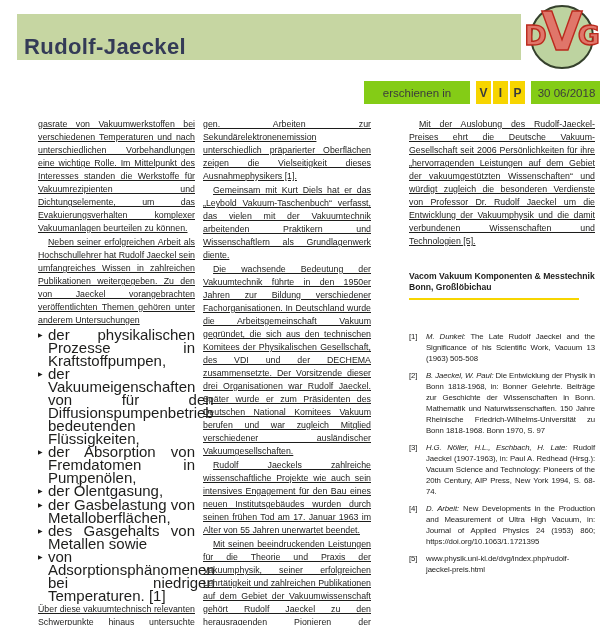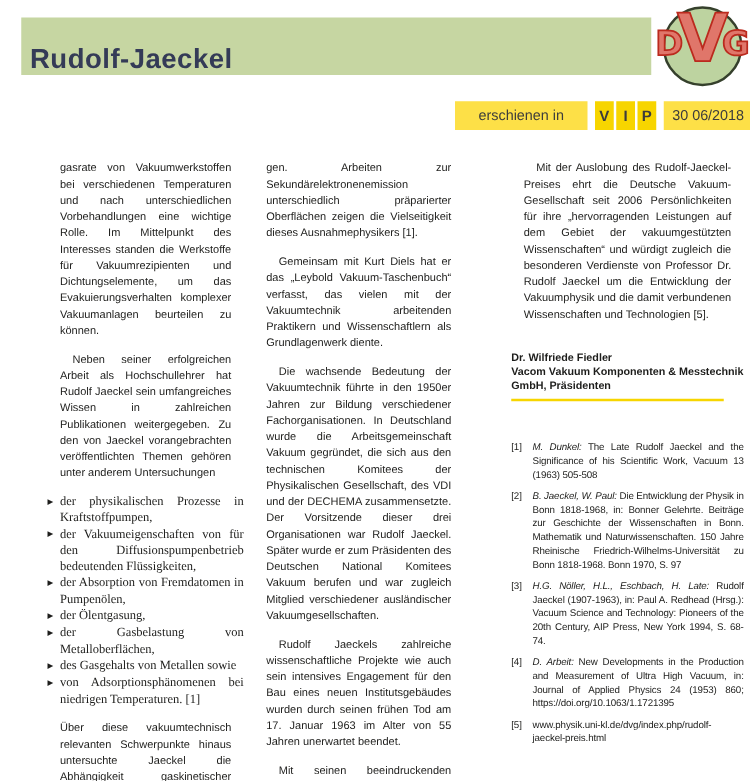--- a/index.html
+++ b/index.html
@@ -26,49 +26,49 @@
     position:absolute; left:0; top:3px; width:76px;
     display:flex; justify-content:center; align-items:flex-start;
     font-weight:bold; font-family:"DejaVu Sans", sans-serif;
     color:#e0766a; -webkit-text-stroke:1.4px #bb2a1e;
   }
   .logo-d, .logo-g { font-size:27px; margin-top:14px; line-height:1; }
   .logo-v { font-size:53px; line-height:0.92; margin:0 -5px; }
   
   .badges { position:absolute; left:364px; top:81px; height:23px; display:flex; gap:6px; }
   .badge {
-    background:#fde047; color:#3c3c3c; font-size:11.5px;
+    background:#84cc16; color:#3c3c3c; font-size:11.5px;
     display:flex; align-items:center; justify-content:center;
   }
   .badge-published { width:106px; }
   .vip-group { display:flex; gap:2px; }
   .vip-letter {
     width:15px; background:#f7d500; color:#3c3c3c; font-weight:bold; font-size:12px;
     display:flex; align-items:center; justify-content:center;
   }
   .badge-date { width:71px; }
   
   .content { position:absolute; left:38px; top:118px; width:557px; display:flex; }
   .col { box-sizing:border-box; }
   .col-1 { width:157px; margin-right:8px; }
   .col-2 { width:168px; margin-right:38px; }
   .col-3 { width:186px; }
   p.body {
-    margin:10px; font-size:8.8px; line-height:13px; text-align:justify;
-    hyphens:auto; -webkit-hyphens:auto; overflow-wrap:break-word;
+    margin:0; font-size:8.8px; line-height:13px; text-align:justify;
+    hyphens:auto; -webkit-hyphens:auto; overflow-wrap:break-word;text-decoration:underline;
   }
   p.body + p.body { margin-top:1px; }
   p.indent { text-indent:10px; }
   
   ul.bullets { margin:1px 0; padding:0; list-style:none; }
   .bullet { display:flex; }
   .bullet-marker { flex:0 0 10px; font-size:6px; line-height:13px; padding-top:1px; color:#1d1d1b; }
   .bullet-text {
-    flex:1; font-size:10px; line-height:13px; text-align:justify;
-    hyphens:auto; -webkit-hyphens:auto; overflow-wrap:break-word;font-family:Liberation Serif, serif;
+    flex:1; font-size:15px; line-height:13px; text-align:justify;
+    hyphens:auto; -webkit-hyphens:auto; overflow-wrap:break-word;
   }
   
   .author-block { margin-top:23px; font-weight:bold; font-size:8.6px; line-height:11px; }
   .author-block div { text-align:left; }
   .refs-divider { margin-top:5px; width:170px; height:2px; background:#f7d500; }
   
   .refs { margin-top:31px; }
   .ref { display:flex; margin-bottom:6px; font-size:7.8px; line-height:11px; letter-spacing:-0.1px; }
   .ref-id { flex:0 0 17px; }
   .ref-body { flex:1; text-align:justify; hyphens:auto; -webkit-hyphens:auto; overflow-wrap:break-word; }
@@ -144,23 +144,22 @@
       <p class="body">gen. Arbeiten zur Sekundärelektronenemission unterschiedlich präparierter Oberflächen zeigen die Vielseitigkeit dieses Ausnahmephysikers [1].</p>
       <p class="body indent">Gemeinsam mit Kurt Diels hat er das „Leybold Vakuum-Taschenbuch“ verfasst, das vielen mit der Vakuumtechnik arbeitenden Praktikern und Wissenschaftlern als Grundlagenwerk diente.</p>
       <p class="body indent">Die wachsende Bedeutung der Vakuumtechnik führte in den 1950er Jahren zur Bildung verschiedener Fachorganisationen. In Deutschland wurde die Arbeitsgemeinschaft Vakuum gegründet, die sich aus den technischen Komitees der Physikalischen Gesellschaft, des VDI und der DECHEMA zusammensetzte. Der Vorsitzende dieser drei Organisationen war Rudolf Jaeckel. Später wurde er zum Präsidenten des Deutschen National Komitees Vakuum berufen und war zugleich Mitglied verschiedener ausländischer Vakuumgesellschaften.</p>
       <p class="body indent">Rudolf Jaeckels zahlreiche wissenschaftliche Projekte wie auch sein intensives Engagement für den Bau eines neuen Institutsgebäudes wurden durch seinen frühen Tod am 17. Januar 1963 im Alter von 55 Jahren unerwartet beendet.</p>
       <p class="body indent">Mit seinen beeindruckenden Leistungen für die Theorie und Praxis der Vakuumphysik, seiner erfolgreichen Lehrtätigkeit und zahlreichen Publikationen auf dem Gebiet der Vakuumwissenschaft gehört Rudolf Jaeckel zu den herausragenden Pionieren der Vakuumtechnik.</p>
     </div>
 
     <div class="col col-3">
       <p class="body indent">Mit der Auslobung des Rudolf-Jaeckel-Preises ehrt die Deutsche Vakuum-Gesellschaft seit 2006 Persönlichkeiten für ihre „hervorragenden Leistungen auf dem Gebiet der vakuumgestützten Wissenschaften“ und würdigt zugleich die besonderen Verdienste von Professor Dr. Rudolf Jaeckel um die Entwicklung der Vakuumphysik und die damit verbundenen Wissenschaften und Technologien [5].</p>
       <div class="author-block">
-        <div>Dr. Wilfriede Fiedler</div>
         <div>Vacom Vakuum Komponenten &amp; Messtechnik</div>
-        <div>GmbH, Präsidenten</div>
+        <div>Bonn, Großlöbichau</div>
       </div>
       <div class="refs-divider"></div>
       <div class="refs">
         <div class="ref">
           <span class="ref-id">[1]</span>
           <span class="ref-body"><span class="ref-authors">M. Dunkel:</span><span> The Late Rudolf Jaeckel and the Significance of his Scientific Work, Vacuum 13 (1963) 505-508</span></span>
         </div>
         <div class="ref">
           <span class="ref-id">[2]</span>
           <span class="ref-body"><span class="ref-authors">B. Jaeckel, W. Paul:</span><span> Die Entwicklung der Physik in Bonn 1818-1968, in: Bonner Gelehrte. Beiträge zur Geschichte der Wissenschaften in Bonn. Mathematik und Naturwissenschaften. 150 Jahre Rheinische Friedrich-Wilhelms-Universität zu Bonn 1818-1968. Bonn 1970, S. 97</span></span>

